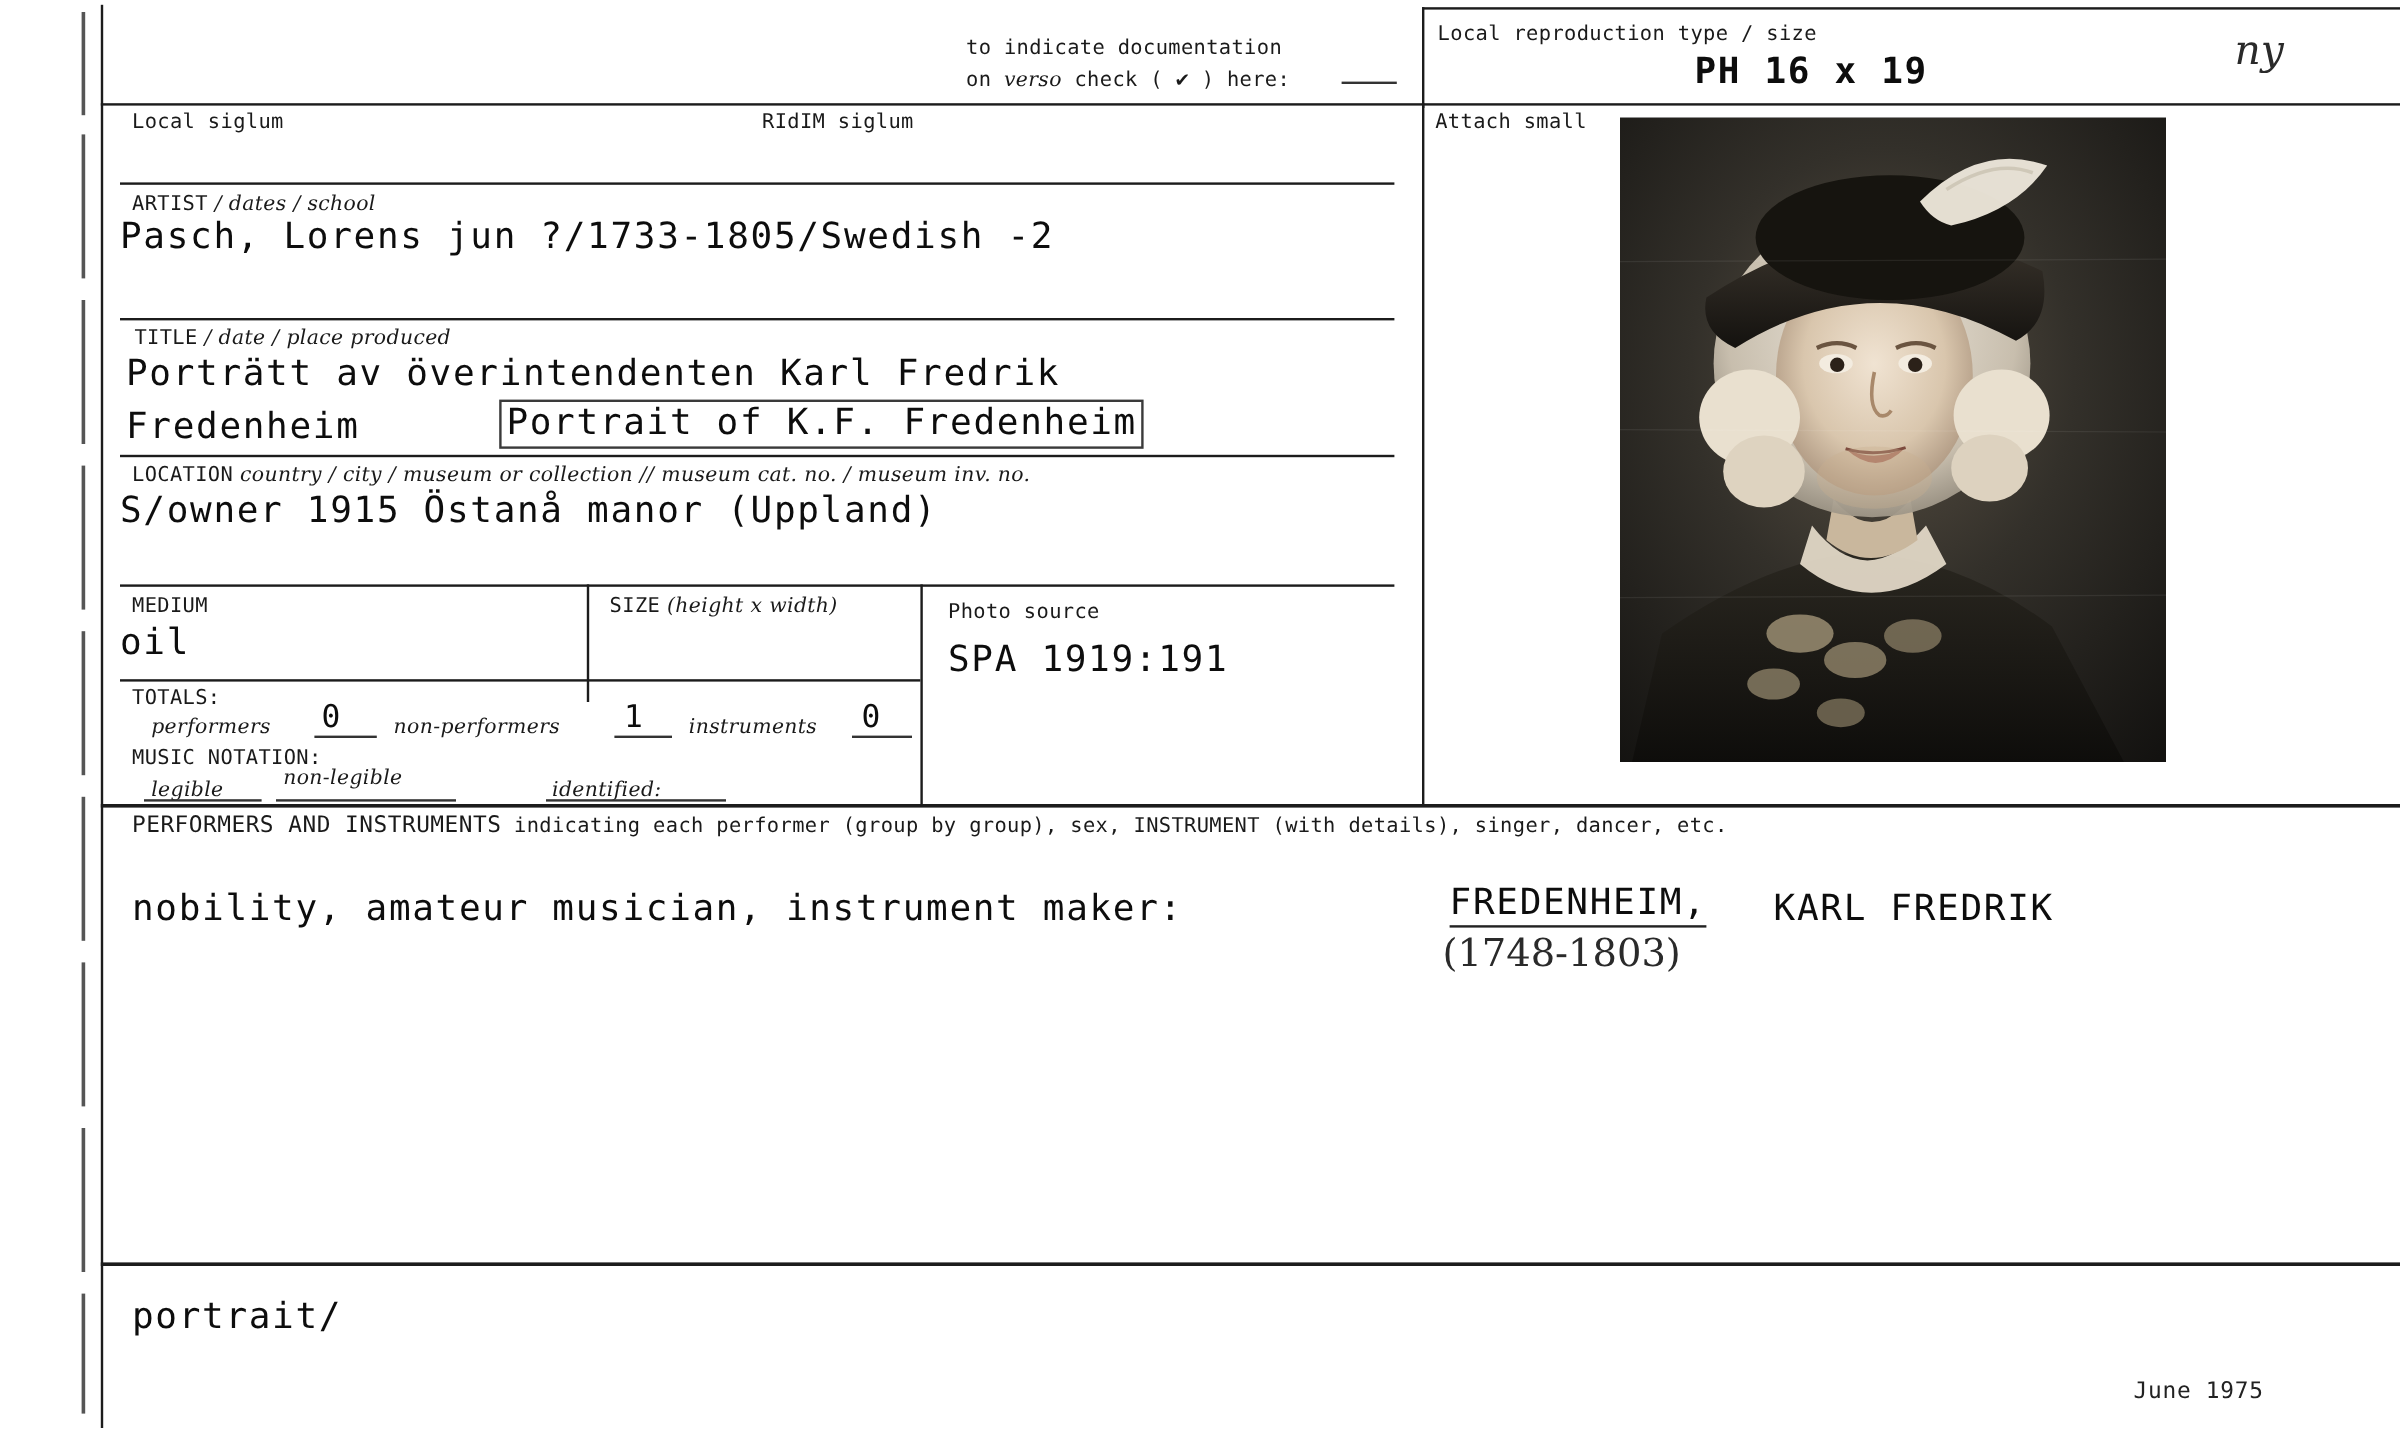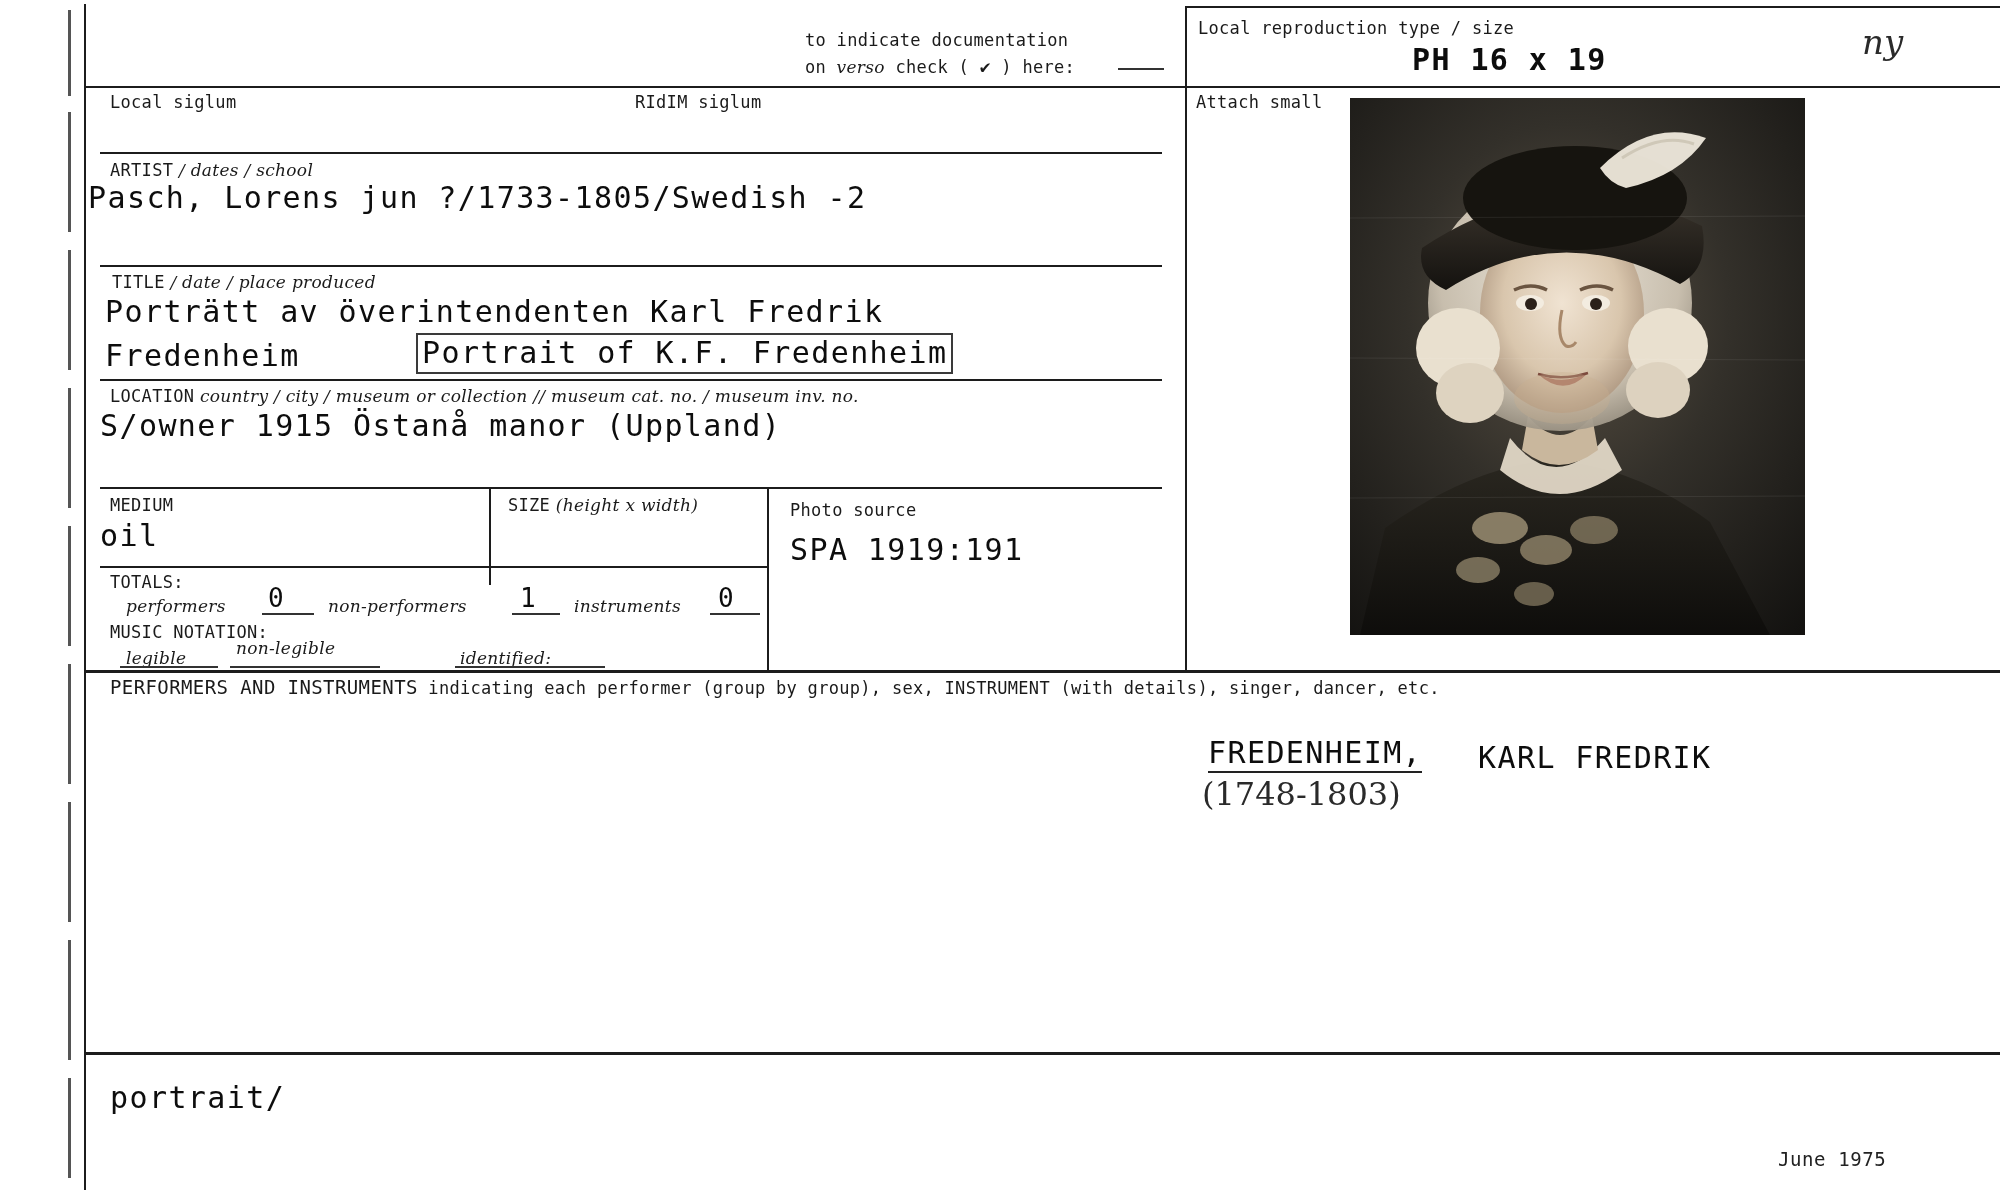--- a/index.html
+++ b/index.html
@@ -135,21 +135,21 @@
   <div class="lbl" style="left:110px; top:92px;">Local siglum</div>
   <div class="lbl" style="left:635px; top:92px;">RIdIM siglum</div>
   <div class="lbl" style="left:1196px; top:92px;">Attach small</div>
 
   <div class="vrule" style="left:1185px; top:86px; height:584px;"></div>
 
   <div class="rule" style="left:100px; top:152px; width:1062px;"></div>
   <div class="lbl" style="left:110px; top:160px;">
     <span>ARTIST</span><span class="lbl-it" style="position:relative;"> / dates / school</span>
   </div>
-  <div class="typed" style="left:88px; top:180px;text-align:center;">Pasch, Lorens  jun  ?/1733-1805/Swedish  -2</div>
+  <div class="typed" style="left:100px; top:180px;text-align:center;">Pasch, Lorens  jun  ?/1733-1805/Swedish  -2</div>
 
   <div class="rule" style="left:100px; top:265px; width:1062px;"></div>
   <div class="lbl" style="left:112px; top:272px;">
     <span>TITLE</span><span class="lbl-it" style="position:relative;"> / date / place produced</span>
   </div>
   <div class="typed" style="left:105px; top:294px;">Porträtt av överintendenten Karl Fredrik</div>
   <div class="typed" style="left:105px; top:338px;">
     <span>Fredenheim</span>
   </div>
   <div class="typed boxed" style="left:378px; top:333px;">Portrait of K.F. Fredenheim</div>
@@ -275,20 +275,21 @@
         <line x1="0" y1="400" x2="455" y2="398"></line>
       </g>
     </svg>
   </div>
 
   <div class="rule rule-thick" style="left:84px; top:670px; width:1916px;"></div>
   <div class="lbl" style="left:110px; top:676px; font-size:19px;">
     <span style="letter-spacing:0.4px;">PERFORMERS AND INSTRUMENTS</span><span style="font-size:17px;"> indicating each performer (group by group), sex, INSTRUMENT (with details), singer, dancer, etc.</span>
   </div>
 
+  <div class="typed" style="left:110px; top:740px;">nobility, amateur musician, instrument maker:</div>
   <div class="typed uline" style="left:1208px; top:735px;">FREDENHEIM,</div>
   <div class="typed" style="left:1478px; top:740px;"> KARL FREDRIK</div>
   <div class="hand" style="left:1202px; top:775px; font-size:32px;">(1748-1803)</div>
 
   <div class="rule rule-thick" style="left:84px; top:1052px; width:1916px;"></div>
   <div class="typed" style="left:110px; top:1080px;">portrait/</div>
   <div class="footer-note" style="left:1778px; top:1148px;">June 1975</div>
 
 </div>
 

